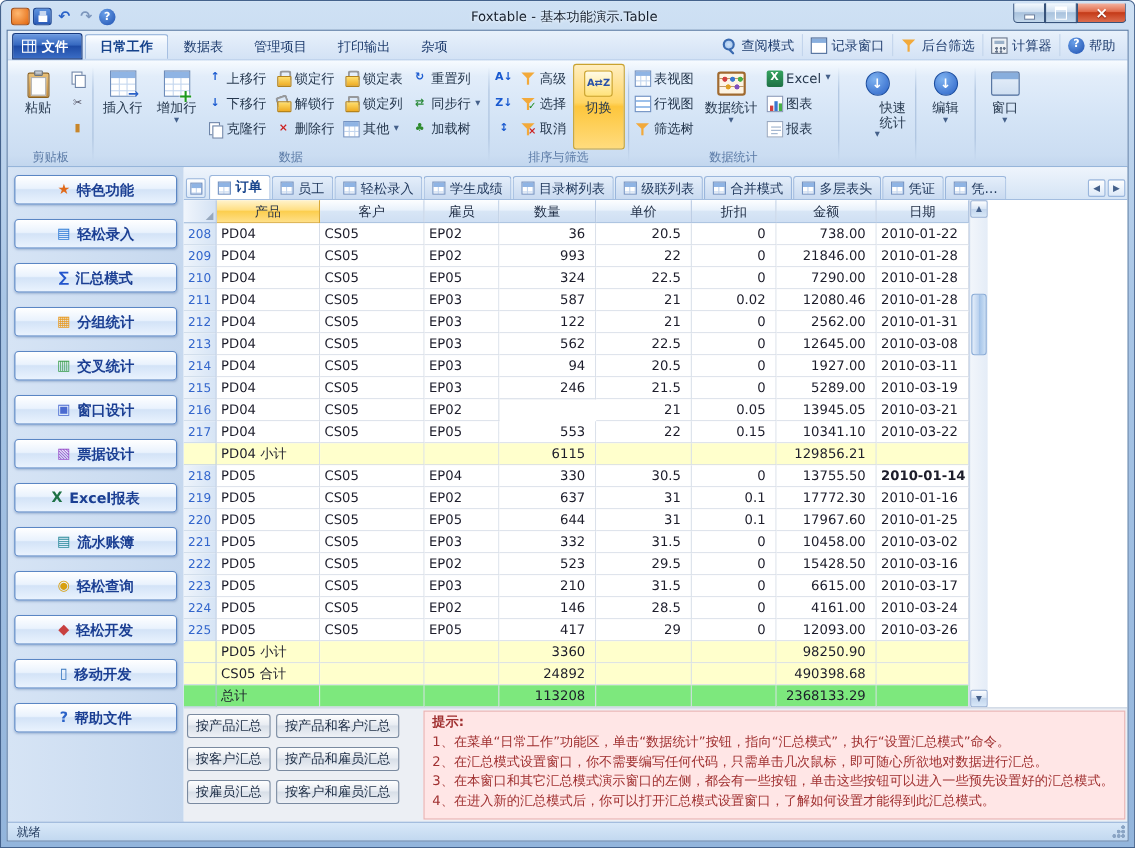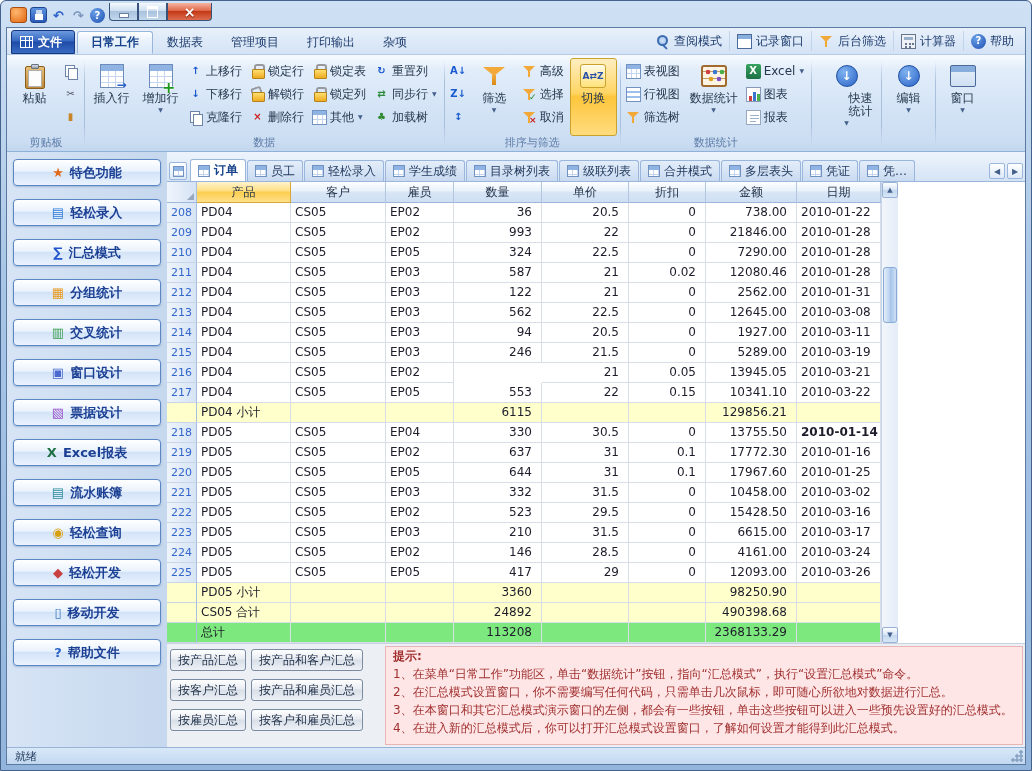--- a/index.html
+++ b/index.html
@@ -155,20 +155,21 @@
 
 <div class="window">
   <div class="titlebar">
     <div class="qat">
       <span class="qicon q-app"></span>
       <span class="qicon q-save"></span>
       <span class="qicon q-undo"></span>
       <span class="qicon q-redo"></span>
       <span class="qicon q-help"></span>
     </div>
+    <div class="title-text">Foxtable - 基本功能演示.Table</div>
     <div class="win-controls">
       <div class="win-btn first win-min"></div>
       <div class="win-btn win-max"></div>
       <div class="win-btn close win-close"></div>
     </div>
   </div>
 
   <div class="frame">
 
     <div class="menubar">
@@ -320,27 +321,20 @@
               <div class="smbtn iconbtn">
                 <span class="si " style="color: rgb(26, 90, 208);">A↓</span>
               </div>
               <div class="smbtn iconbtn">
                 <span class="si " style="color: rgb(26, 90, 208);">Z↓</span>
               </div>
               <div class="smbtn iconbtn">
                 <span class="si " style="color: rgb(26, 90, 208);">↕</span>
               </div>
             </div>
-          <div class="bigbtn">
-            <span class="bico">
-                <span class="b-funnel"></span>
-              </span>
-            <span class="blabel">筛选</span>
-            <span class="dd"></span>
-          </div>
           <div class="scol">
               <div class="smbtn">
                 <span class="si i-funnel"></span>
                 <span class="sml">高级</span>
               </div>
               <div class="smbtn">
                 <span class="si i-funnel" style="color: rgb(29, 138, 29);">✓</span>
                 <span class="sml">选择</span>
               </div>
               <div class="smbtn">

